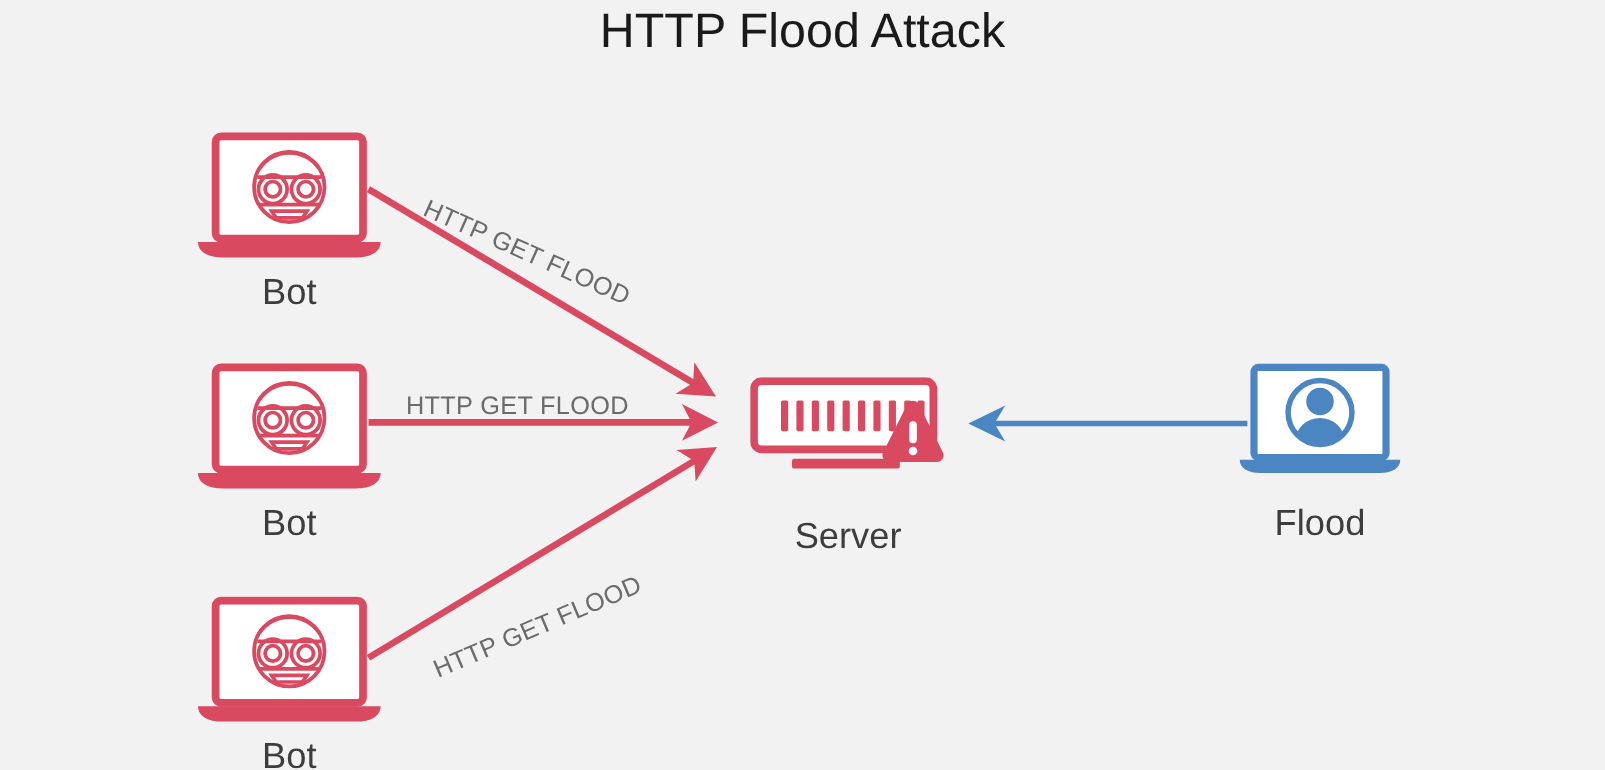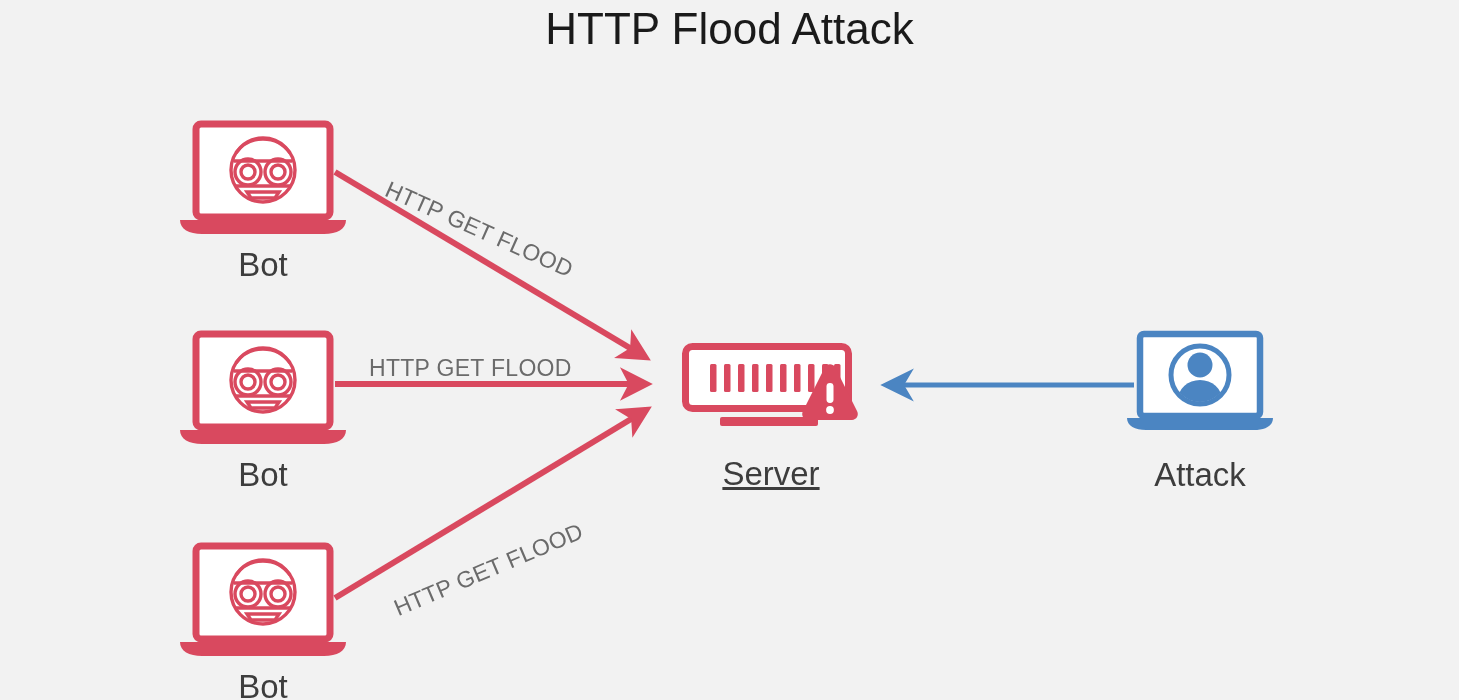--- a/index.html
+++ b/index.html
@@ -188,34 +188,34 @@
       </g>
 
       <rect x="38" y="74" width="98" height="9" rx="2" fill="#d9495f"></rect>
 
       <g>
         <path d="M143,24 a6,6 0 0 1 10,0 L175,68 a6,6 0 0 1 -5,9 H126 a6,6 0 0 1 -5,-9 Z" fill="#d9495f"></path>
         <rect x="144.5" y="40" width="7" height="20" rx="3.4" fill="#ffffff"></rect>
         <circle cx="148" cy="67" r="3.9" fill="#ffffff"></circle>
       </g>
     </svg>
-    <div class="node-label" style="left:-41px; top:114px;text-decoration:underline;">Server</div>
+    <div class="node-label" style="left:-41px; top:127px;">Server</div>
   </div>
 
   <div class="node" style="left:1125px; top:330px; width:150px; height:102px;">
     <svg width="150" height="102" viewBox="0 0 150 102">
       <rect x="15" y="4" width="120" height="82" rx="4" ry="4" fill="#ffffff" stroke="#4b85c2" stroke-width="6.5"></rect>
       <path d="M2,88 h146 c0,8 -8,12 -19,12 h-108 c-11,0 -19,-4 -19,-12 z" fill="#4b85c2"></path>
       <g>
         <circle cx="75" cy="45" r="29" fill="none" stroke="#4b85c2" stroke-width="5"></circle>
         <clipPath id="clientAvatarClip">
           <circle cx="75" cy="45" r="27"></circle>
         </clipPath>
         <g clip-path="url(#clientAvatarClip)">
           <circle cx="75" cy="35" r="12.5" fill="#4b85c2"></circle>
           <path d="M53,78 v-8 a22,20 0 0 1 44,0 v8 z" fill="#4b85c2"></path>
         </g>
       </g>
     </svg>
-    <div class="node-label" style="left:-55px; top:128px;">Attack</div>
+    <div class="node-label" style="left:-55px; top:128px;">Flood</div>
   </div>
 
 </div>
 
 </body></html>

